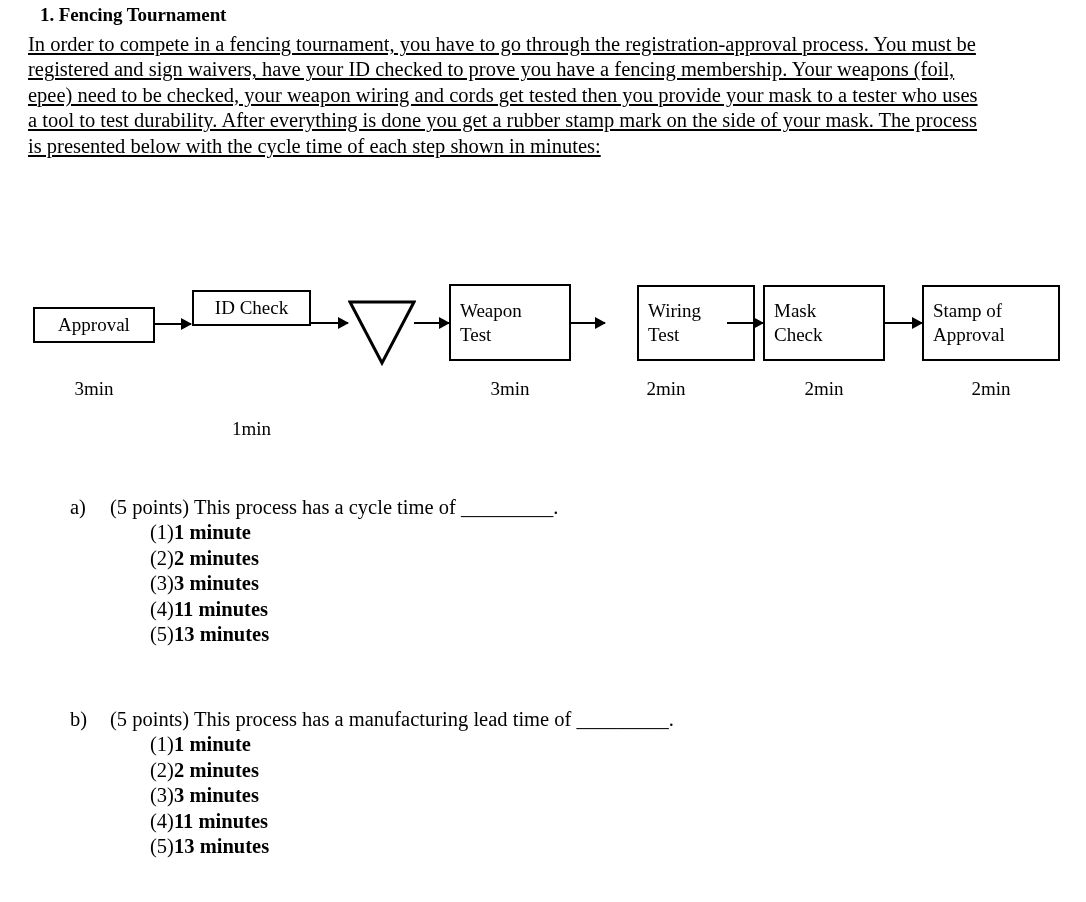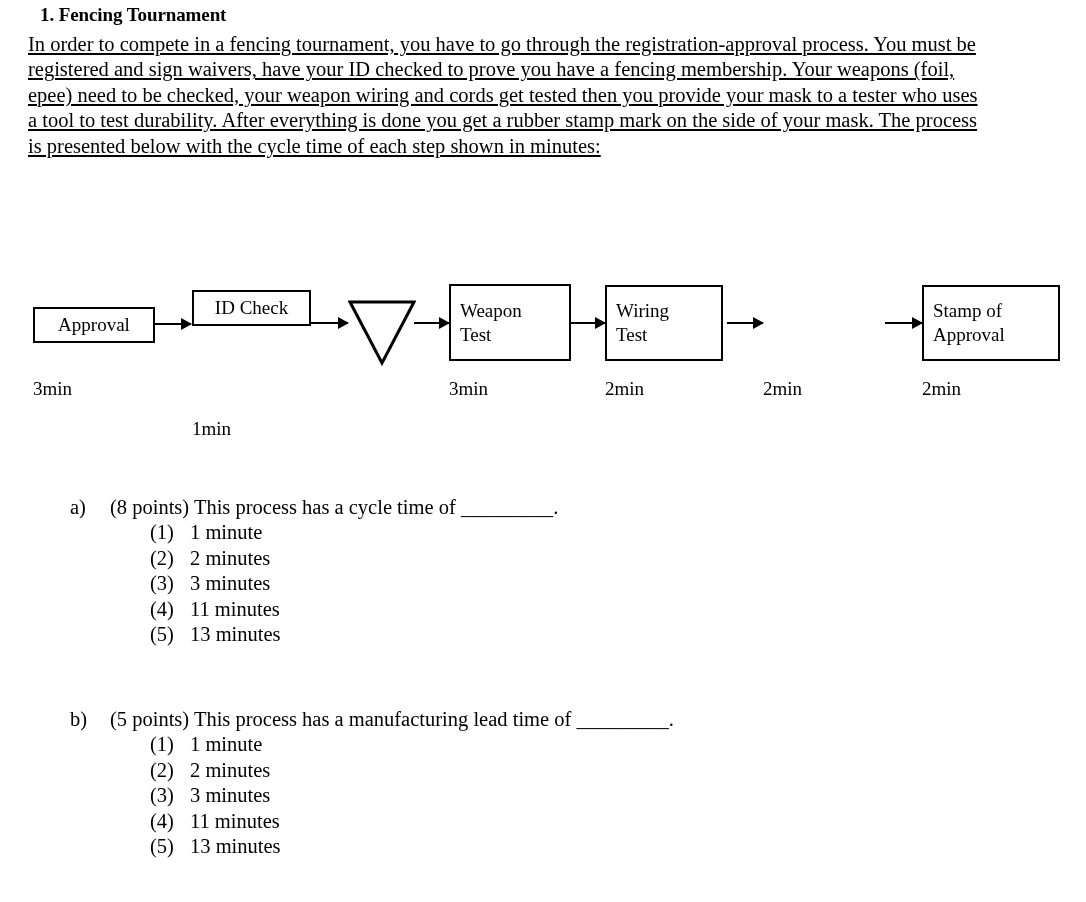--- a/index.html
+++ b/index.html
@@ -61,21 +61,21 @@
     white-space: pre-line;
   }
   .proc-box.one-line .box-label {
     left: 0;
     right: 0;
     text-align: center;
   }
   .time-label {
     position: absolute;
     font-size: 19px;
-    text-align: left;
+    text-align: center;
     white-space: nowrap;
   }
   .arrow {
     position: absolute;
     height: 2px;
     background: #000;
   }
   .arrow::after {
     content: "";
     position: absolute;
@@ -124,21 +124,22 @@
     line-height: 25.5px;
     padding-left: 150px;
     white-space: nowrap;
   }
   .opt-marker {
     position: absolute;
     left: 150px;
     top: 0;
   }
   .opt-text {
-    margin-left: 40px;
+    margin-left: 24px;
+    font-weight: bold;
   }
 </style>
 </head>
 <body>
 
 <div id="question-title">1. Fencing Tournament</div>
 
 <div id="intro-paragraph">In order to compete in a fencing tournament, you have to go through the registration-approval process. You must be registered and sign waivers, have your ID checked to prove you have a fencing membership. Your weapons (foil, epee) need to be checked, your weapon wiring and cords get tested then you provide your mask to a tester who uses a tool to test durability. After everything is done you get a rubber stamp mark on the side of your mask. The process is presented below with the cycle time of each step shown in minutes:</div>
 
 <div id="process-diagram">
@@ -160,42 +161,46 @@
   </svg>
   <div class="arrow" style="left:414px; top:52px; width:35px;"></div>
 
   <div class="proc-box" style="left:449px; top:14px; width:122px; height:77px;text-decoration:underline;">
     <span class="box-label">Weapon
 Test</span>
   </div>
   <div class="arrow" style="left:571px; top:52px; width:34px;"></div>
   <div class="time-label" style="left:449px; top:108px; width:122px;">3min</div>
 
-  <div class="proc-box" style="left:605px; top:15px; width:118px; height:76px;">
+  <div class="proc-box" style="left:637px; top:15px; width:118px; height:76px;">
     <span class="box-label">Wiring
 Test</span>
   </div>
   <div class="arrow" style="left:727px; top:52px; width:36px;"></div>
   <div class="time-label" style="left:605px; top:108px; width:122px;">2min</div>
 
+  <div class="proc-box" style="left:763px; top:15px; width:122px; height:76px;">
+    <span class="box-label">Mask
+Check</span>
+  </div>
   <div class="arrow" style="left:885px; top:52px; width:37px;"></div>
   <div class="time-label" style="left:763px; top:108px; width:122px;">2min</div>
 
   <div class="proc-box" style="left:922px; top:15px; width:138px; height:76px;padding-left:28px;">
     <span class="box-label">Stamp of
 Approval</span>
   </div>
   <div class="time-label" style="left:922px; top:108px; width:138px;">2min</div>
 
 </div>
 
 <div class="question-block" style="top:495px;">
   <div class="q-prompt">
     <span class="q-letter">a)</span>
-    <span class="q-text">(8 points) This process has a cycle time of _________.</span>
+    <span class="q-text">(5 points) This process has a cycle time of _________.</span>
   </div>
   <ul class="q-options">
     <li class="q-option">
       <span class="opt-marker">(1)</span>
       <span class="opt-text">1 minute</span>
     </li>
     <li class="q-option">
       <span class="opt-marker">(2)</span>
       <span class="opt-text">2 minutes</span>
     </li>

